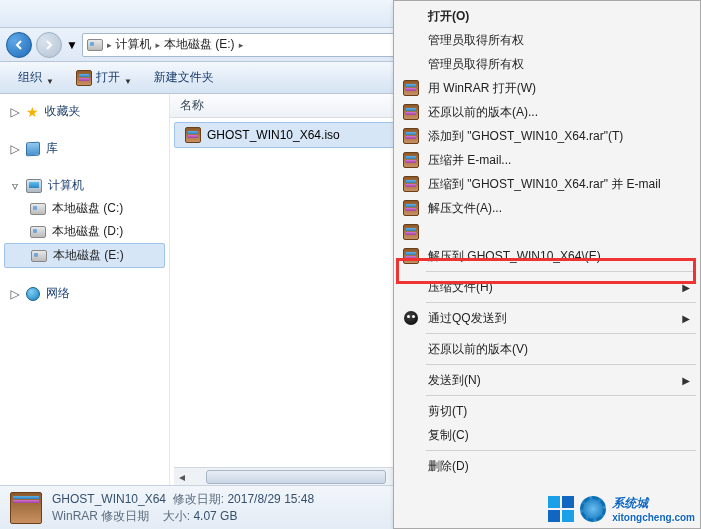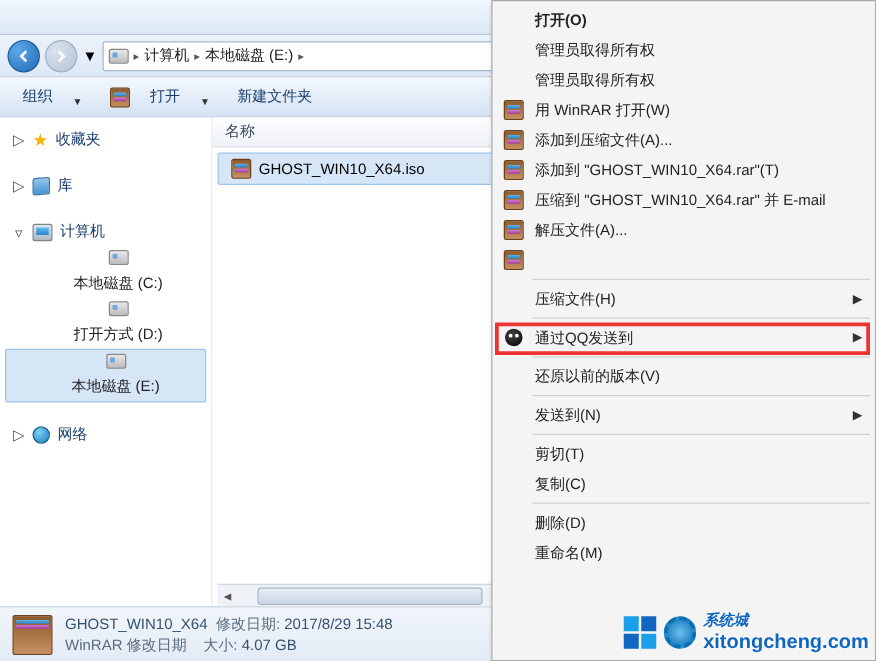--- a/index.html
+++ b/index.html
@@ -17,33 +17,33 @@
 .navbtn.dis { background: radial-gradient(circle at 30% 30%, #d9e3ee,#b5c3d4); border-color:#9fb0c3; color:#6c7a8a;}
 .navbtn svg{width:12px;height:12px;}
 .addrbox { flex:1; height:24px; background:#fff; border:1px solid #a7b8cc; border-radius:2px; display:flex; align-items:center; padding:0 4px; gap:4px;}
 .addrbox .seg { display:flex; align-items:center; gap:3px; color:#222;}
 .addrbox .tri { color:#555; font-size:9px;}
 .diskicon { width:16px; height:12px; background:linear-gradient(#e8e8e8,#bcbcbc); border:1px solid #888; border-radius:2px; position:relative;}
 .diskicon::after{content:"";position:absolute;left:2px;top:2px;width:4px;height:4px;background:#6fa8dc;border-radius:1px;}
 
 
 .toolbar { height: 32px; background: linear-gradient(#f4f8fd,#e4edf8 50%,#d5e3f3); border-bottom:1px solid #b8c7d8; display:flex; align-items:center; padding:0 10px; gap:6px; color:#1a3e6e;}
-.toolbar .tb { padding:3px 8px; display:flex; align-items:flex-end; gap:16px;}
+.toolbar .tb { padding:3px 8px; display:flex; align-items:flex-end; gap:4px;}
 .toolbar .tri{font-size:8px;color:#333;}
 .rar-ico{width:16px;height:16px;background:linear-gradient(#8b5a2b,#c89060);border:1px solid #6b3f18;border-radius:2px;position:relative;}
 .rar-ico::before{content:"";position:absolute;top:3px;left:2px;right:2px;height:3px;background:linear-gradient(#5fb1e8,#2d7fc1);}
 .rar-ico::after{content:"";position:absolute;top:7px;left:2px;right:2px;height:3px;background:linear-gradient(#d474d4,#a13fa1);}
 
 
 .main { display:flex; height: calc(529px - 28px - 34px - 32px - 44px); }
 .sidebar { width: 170px; background:#fff; border-right:1px solid #e3e8ee; padding:6px 0; overflow:hidden;}
 .sbgroup { margin-bottom:14px;}
 .sbhead { display:flex; align-items:center; gap:6px; padding:3px 10px; color:#1a3e6e; font-weight:400;}
 .sbhead .exp{width:10px;height:10px;display:flex;align-items:center;justify-content:center;color:#555;}
-.sbitem { display:flex; align-items:center; gap:6px; padding:3px 10px 3px 30px; color:#222;flex-direction:column;}
+.sbitem { display:flex; align-items:center; gap:6px; padding:3px 10px 3px 30px; color:#222;}
 .sbitem.sel { background:#d7e6f7; border:1px solid #9ec4ec; border-radius:2px; margin:0 4px; padding-left:26px;}
 .star{color:#f5b301;font-size:14px;}
 .libico{width:14px;height:14px;background:linear-gradient(#8fc8ef,#4a92cf);border:1px solid #3671a6;border-radius:2px;transform:skewY(-4deg);}
 .pcico{width:16px;height:14px;background:linear-gradient(#dfe7ee,#aeb9c4);border:1px solid #7a8590;border-radius:2px;position:relative;}
 .pcico::after{content:"";position:absolute;top:2px;left:2px;right:2px;height:6px;background:linear-gradient(#5fbef0,#2a86c4);}
 .netico{width:14px;height:14px;border-radius:50%;background:radial-gradient(circle at 35% 30%,#7fd0f5,#1a7fbf);border:1px solid #155f8f;}
 
 .content { flex:1; background:#fff; position:relative;}
 .colhead { height:24px; background:linear-gradient(#fdfdfe,#eef2f7); border-bottom:1px solid #d9dee4; display:flex; align-items:center; padding-left:10px; color:#3a4a5a;}
 .fileitem { display:flex; align-items:center; gap:6px; padding:4px 10px; margin:4px;}
@@ -68,21 +68,21 @@
 .msep { height:1px; background:#d0d0d0; margin:3px 2px 3px 30px;}
 .highlight { position:absolute; border:3px solid #e33; pointer-events:none;}
 .qqico{width:14px;height:14px;border-radius:50%;background:radial-gradient(circle at 40% 35%,#444,#000);position:relative;}
 .qqico::after{content:"";position:absolute;left:3px;top:4px;width:3px;height:3px;background:#fff;border-radius:50%;box-shadow:5px 0 0 #fff;}
 
 
 .watermark { position:absolute; right:6px; bottom:6px; display:flex; align-items:center; gap:6px; color:#1066c0; font-weight:bold; font-size:18px; font-style:italic; text-shadow:0 0 3px #fff,0 0 3px #fff;}
 .watermark .sq{width:12px;height:12px;background:#1aa0e8;}
 .watermark .sq2{width:12px;height:12px;background:#1066c0;}
 .watermark .gear{width:26px;height:26px;border-radius:50%;background:radial-gradient(circle,#6bbef0,#0a6fb5);border:3px dashed #0a6fb5;}
-.watermark small{font-size:16px;color:#1066c0;display:block;font-style:normal;text-align:left;}
+.watermark small{font-size:10px;color:#1066c0;display:block;font-style:normal;text-align:left;}
 </style>
 </head>
 <body>
 
 <div class="titlebar">
   <div class="winbtn">
       <svg viewBox="0 0 10 10">
         <line x1="2" y1="7" x2="8" y2="7" stroke="#334" stroke-width="1.5"></line>
       </svg>
     </div>
@@ -155,21 +155,21 @@
           <span class="exp">▿</span>
           <span class="pcico"></span>
           <span>计算机</span>
         </div>
       <div class="sbitem">
           <span class="diskicon"></span>
           <span>本地磁盘 (C:)</span>
         </div>
       <div class="sbitem">
           <span class="diskicon"></span>
-          <span>打开方式 (D:)</span>
+          <span>本地磁盘 (D:)</span>
         </div>
       <div class="sbitem sel">
           <span class="diskicon"></span>
           <span>本地磁盘 (E:)</span>
         </div>
     </div>
     <div class="sbgroup">
       <div class="sbhead">
           <span class="exp">▷</span>
           <span class="netico"></span>
@@ -216,44 +216,56 @@
   <div class="mitem">
       <span class="mico">
         <span class="rar-ico"></span>
       </span>
       <span>用 WinRAR 打开(W)</span>
     </div>
   <div class="mitem">
       <span class="mico">
         <span class="rar-ico"></span>
       </span>
-      <span>添加到压缩文件(A)...</span>
+      <span>还原以前的版本(A)...</span>
     </div>
   <div class="mitem">
       <span class="mico">
         <span class="rar-ico"></span>
       </span>
       <span>添加到 "GHOST_WIN10_X64.rar"(T)</span>
     </div>
   <div class="mitem">
       <span class="mico">
         <span class="rar-ico"></span>
       </span>
+      <span>压缩并 E-mail...</span>
+    </div>
+  <div class="mitem">
+      <span class="mico">
+        <span class="rar-ico"></span>
+      </span>
       <span>压缩到 "GHOST_WIN10_X64.rar" 并 E-mail</span>
     </div>
   <div class="mitem">
       <span class="mico">
         <span class="rar-ico"></span>
       </span>
       <span>解压文件(A)...</span>
     </div>
   <div class="mitem">
       <span class="mico">
         <span class="rar-ico"></span>
       </span>
+    </div>
+  <div class="mitem">
+      <span class="mico">
+        <span class="rar-ico"></span>
+      </span>
+      <span>解压到 GHOST_WIN10_X64\(E)</span>
     </div>
   <div class="msep"></div>
   <div class="mitem">
       <span class="mico"></span>
       <span>压缩文件(H)</span>
       <span class="arrow">▶</span>
     </div>
   <div class="msep"></div>
   <div class="mitem">
       <span class="mico">
@@ -279,24 +291,20 @@
       <span>剪切(T)</span>
     </div>
   <div class="mitem">
       <span class="mico"></span>
       <span>复制(C)</span>
     </div>
   <div class="msep"></div>
   <div class="mitem">
       <span class="mico"></span>
       <span>删除(D)</span>
-    </div>
-  <div class="mitem">
-      <span class="mico"></span>
-      <span>重命名(M)</span>
     </div>
 
   <div class="highlight" style="left:2px;top:257px;width:300px;height:26px"></div>
 </div>
 
 <div class="watermark">
   <div style="display:grid;grid-template-columns:12px 12px;gap:2px">
     <span class="sq"></span>
       <span class="sq2"></span>
     <span class="sq2"></span>

